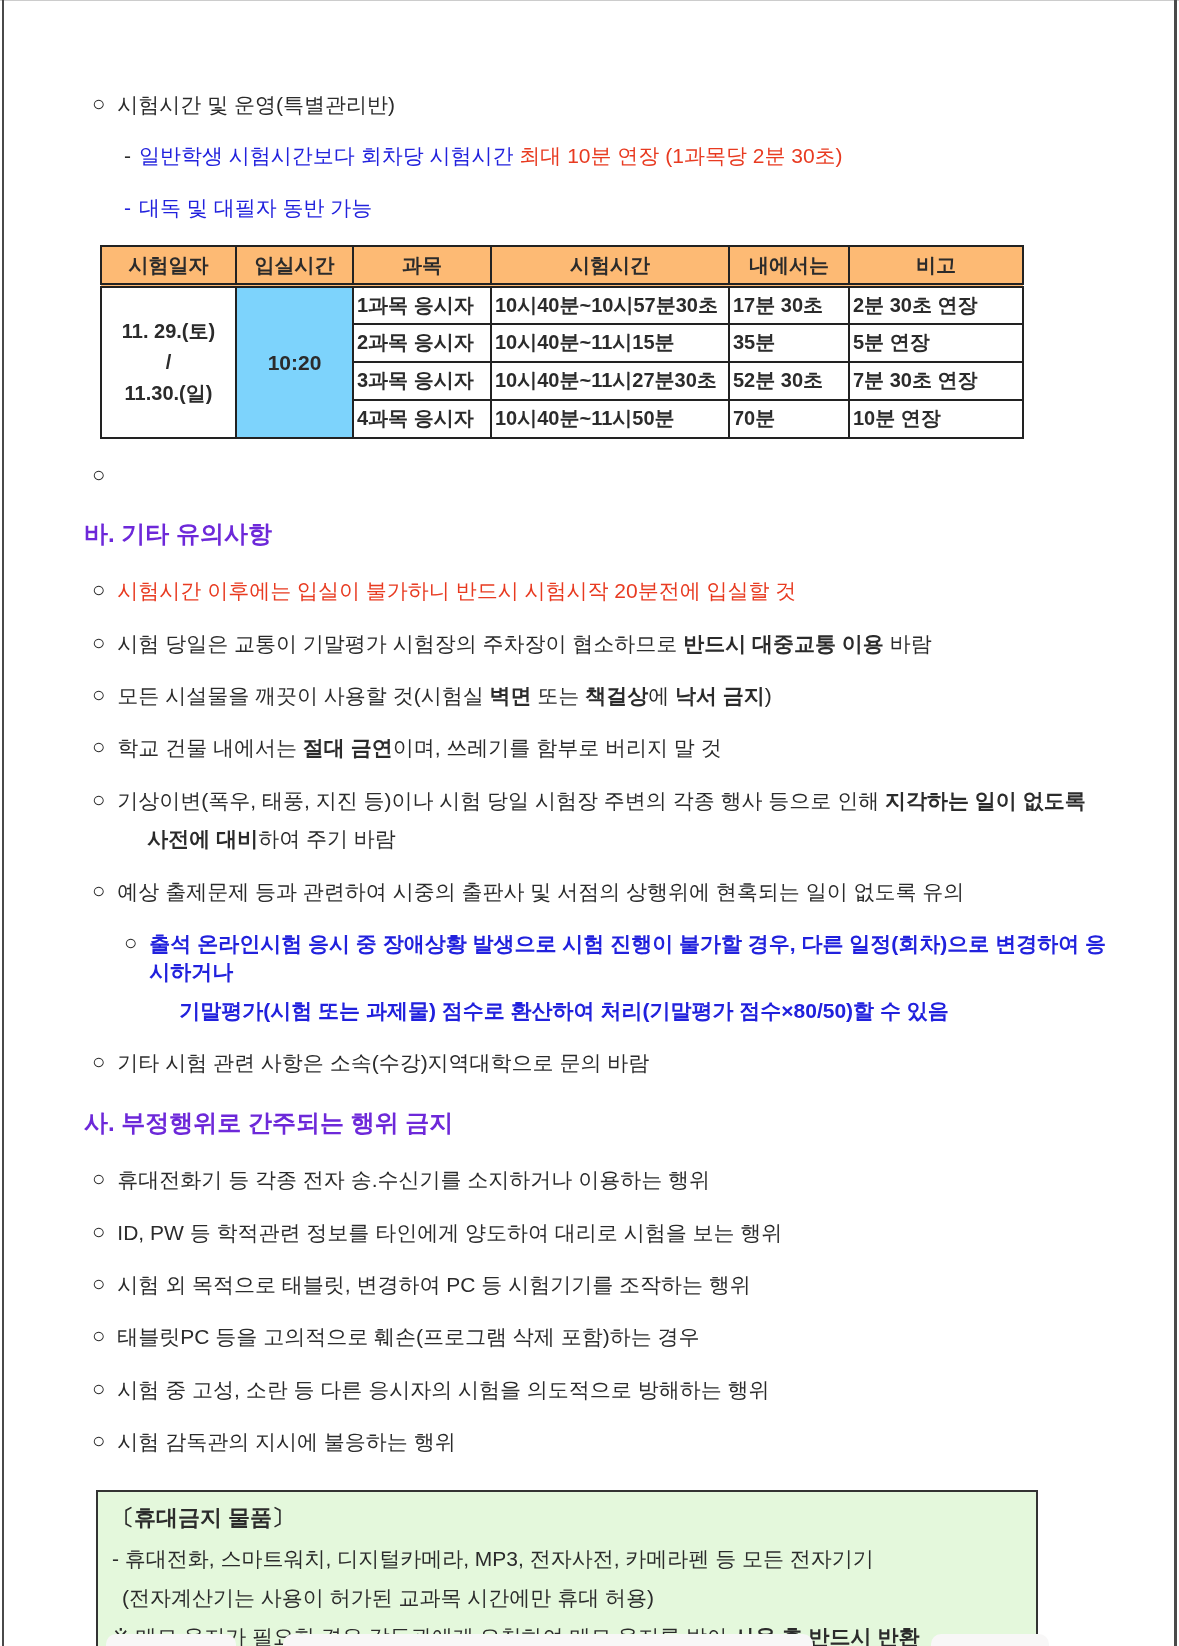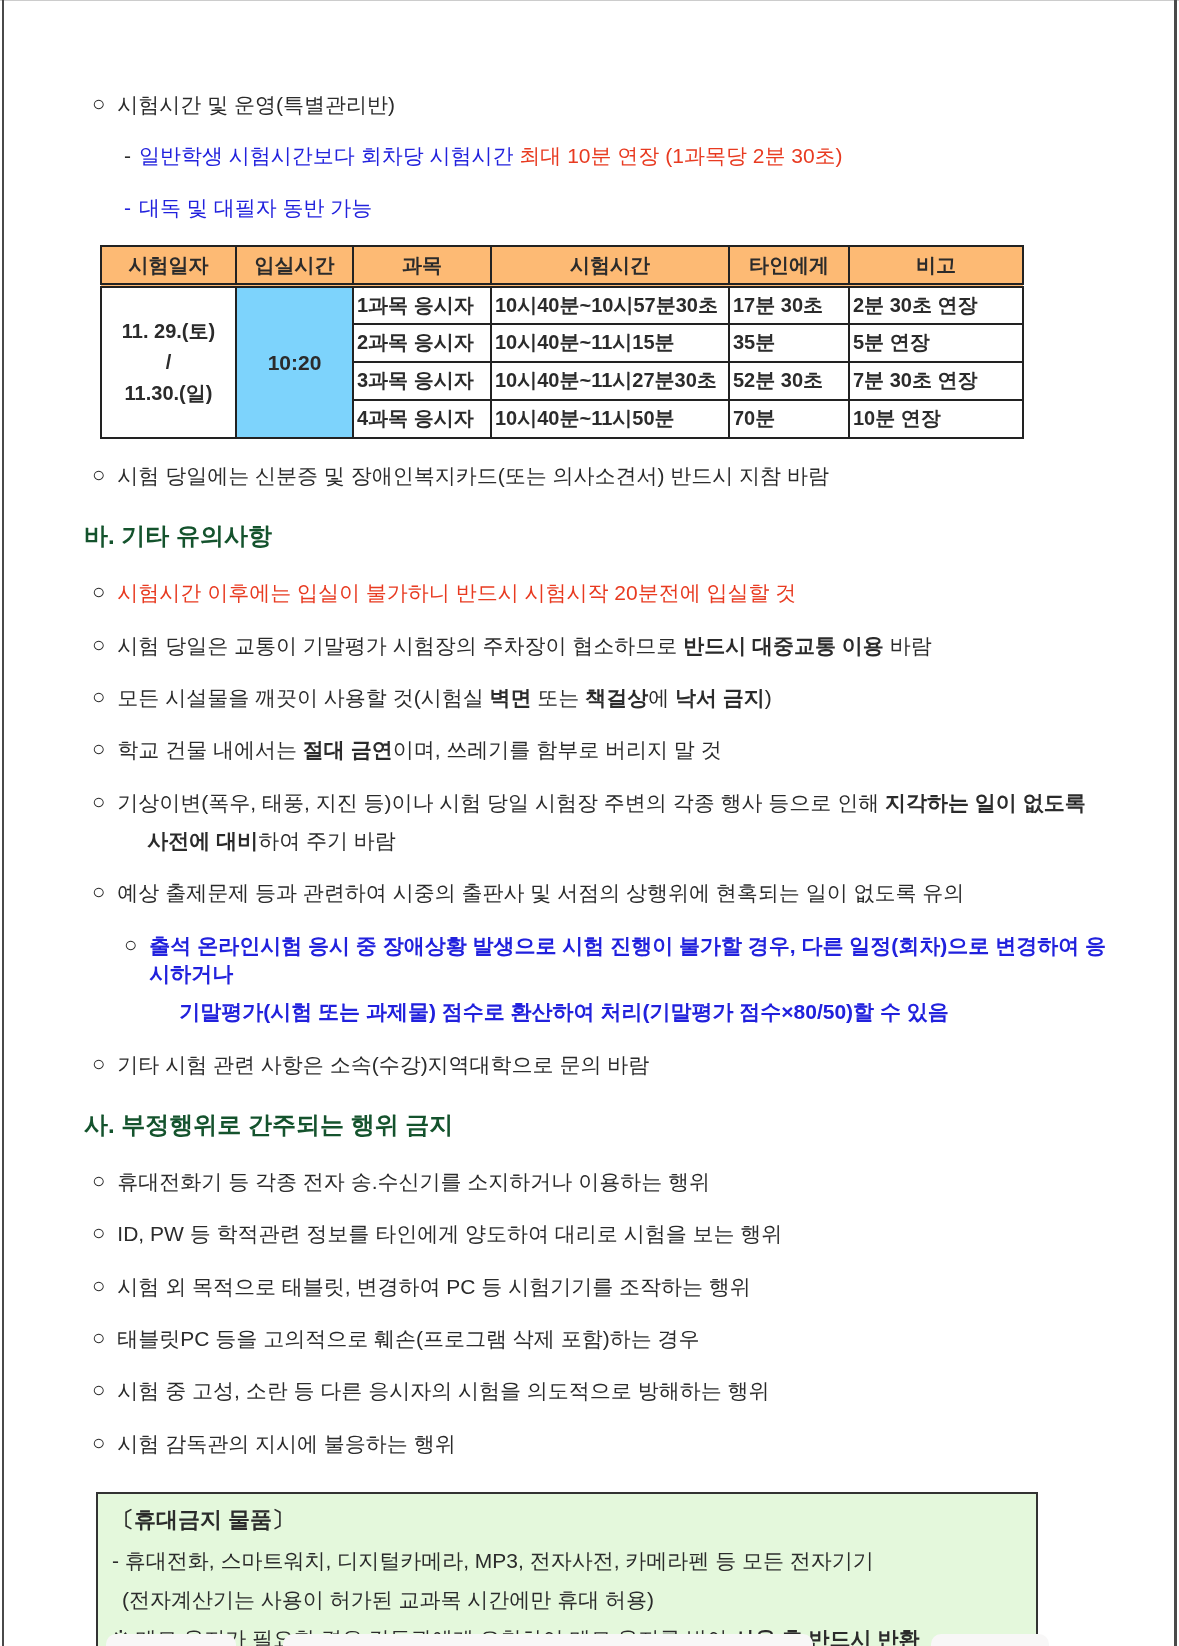--- a/index.html
+++ b/index.html
@@ -41,21 +41,21 @@
 
   .c-blue { color:#2121dd; }
   .c-red  { color:#e83a20; }
   .bold   { font-weight:bold; }
   .blue-bold { color:#2121dd; font-weight:bold; }
   .red-bold  { color:#e83a20; font-weight:normal;text-align:center; }
 
   .sec-heading {
     font-size:24px;
     font-weight:bold;
-    color:#14532d;
+    color:#6d28d9;
     margin:30px 0 26px 0;
   }
 
   
   table.exam {
     border-collapse:collapse;
     margin:4px 0 22px 16px;
     table-layout:fixed;
     font-size:20px;
     font-weight:bold;
@@ -138,21 +138,21 @@
         <col style="width:238px">
           <col style="width:120px">
           <col style="width:174px">
       </colgroup>
       <thead>
         <tr>
           <th>시험일자</th>
           <th>입실시간</th>
           <th>과목</th>
           <th>시험시간</th>
-          <th>타인에게</th>
+          <th>내에서는</th>
           <th>비고</th>
         </tr>
       </thead>
       <tbody>
         <tr>
           <td class="c-date" rowspan="4">
             <span>11. 29.(토)</span><br>
             <span>/</span><br>
             <span>11.30.(일)</span>
           </td>
@@ -178,21 +178,20 @@
           <td class="c-subj">4과목 응시자</td>
           <td class="c-time">10시40분~11시50분</td>
           <td class="c-dur">70분</td>
           <td class="c-note">10분 연장</td>
         </tr>
       </tbody>
     </table>
 
     <div class="bullet">
       <span class="mk">○</span>
-      <span class="txt">시험 당일에는 신분증 및 장애인복지카드(또는 의사소견서) 반드시 지참 바람</span>
     </div>
 
     <div class="sec-heading">바. 기타 유의사항</div>
 
     <div class="bullet">
       <span class="mk">○</span>
       <span class="txt red-bold">시험시간 이후에는 입실이 불가하니 반드시 시험시작 20분전에 입실할 것</span>
     </div>
 
     <div class="bullet">

